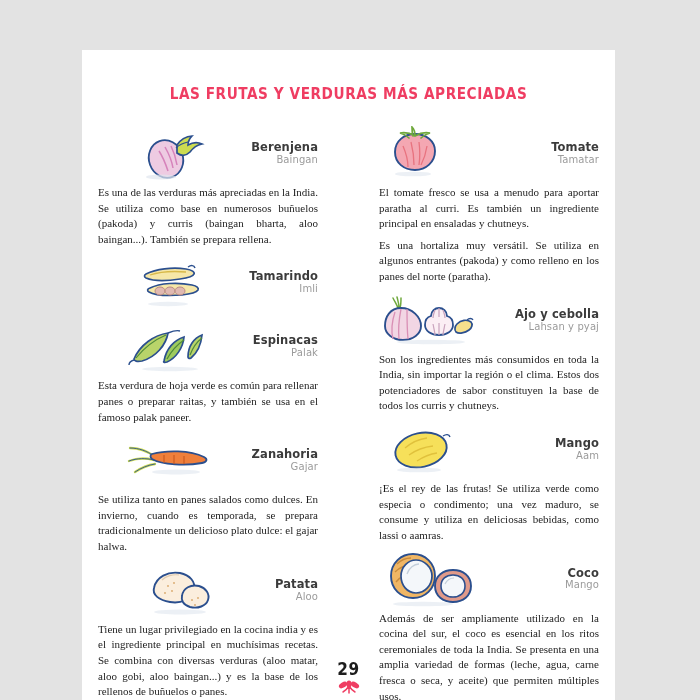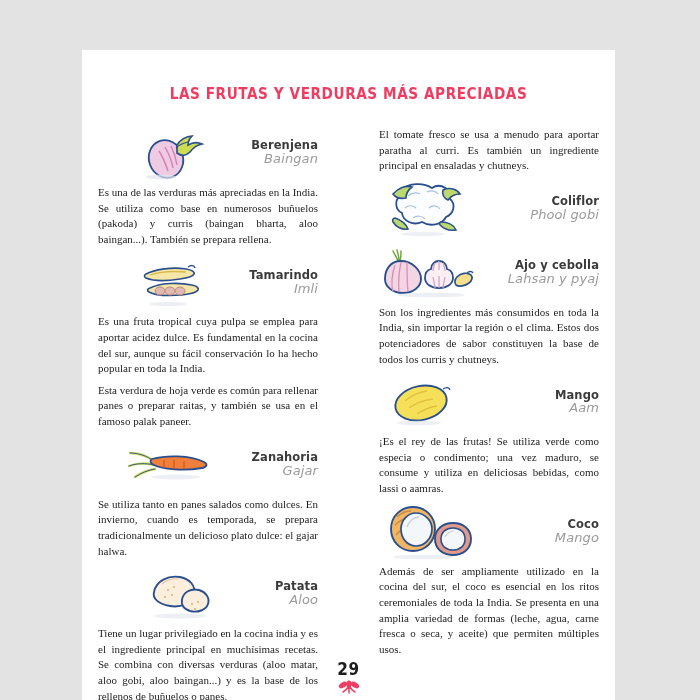--- a/index.html
+++ b/index.html
@@ -65,24 +65,23 @@
   }
   .name-es{
     font-family:"DejaVu Sans","Liberation Sans",sans-serif;
     font-weight:bold;
     font-size:11.5px;
     color:#3b3b3b;
     letter-spacing:0.1px;
   }
   .name-hi{
     font-family:"DejaVu Sans","Liberation Sans",sans-serif;
-    font-size:13px;
+    font-size:10px;
     color:#9b9b9b;
     letter-spacing:0.1px;
-    font-style:italic;
   }
   .body-text{
     font-family:"Liberation Serif",serif;
     font-size:11px;
     line-height:1.42;
     color:#1d1d1d;
     text-align:justify;
     margin-top:3px;
   }
   
@@ -144,24 +143,42 @@
               <ellipse cx="42" cy="37" rx="5" ry="4" fill="#e0b9b1" stroke="#b98b84" stroke-width="1"></ellipse>
               <ellipse cx="52" cy="37" rx="5" ry="4" fill="#e0b9b1" stroke="#b98b84" stroke-width="1"></ellipse>
               <ellipse cx="40" cy="50" rx="20" ry="2.2" fill="#dfe6ee" opacity="0.6"></ellipse>
             </svg>
           </div>
           <div class="names">
             <div class="name-es">Tamarindo</div>
             <div class="name-hi">Imli</div>
           </div>
         </div>
-        <div class="body-text">Es una fruta tropical cuya pulpa se emplea para aportar acidez dulce. Es fundamental en la cocina del sur, aunque su fácil conservación lo ha hecho popular en toda la India.</div>
-      </div>
-
-      <div class="entry">
+      </div>
+
+      <div class="entry">
+        <div class="entry-head">
+          <div class="art">
+            <svg width="92" height="58" viewBox="0 0 92 58">
+              <path d="M8 42c6-14 20-24 34-26-2 12-12 24-26 28-5 1-8 0-8-2z" fill="#b9d46a" stroke="#2b4f8e" stroke-width="1.7"></path>
+              <path d="M10 41c8-10 18-18 30-23" stroke="#4f8a3a" stroke-width="1.2" fill="none"></path>
+              <path d="M42 16c5-2 9-3 12-2" stroke="#2b4f8e" stroke-width="1.4" fill="none"></path>
+              <path d="M38 44c2-12 10-21 20-24-1 11-8 21-17 25-3 1-4 0-3-1z" fill="#9ecb5e" stroke="#2b4f8e" stroke-width="1.7"></path>
+              <path d="M41 42c5-9 11-15 17-19" stroke="#4f8a3a" stroke-width="1.2" fill="none"></path>
+              <path d="M62 40c0-11 6-19 14-22-1 10-5 18-11 23-2 1-3 0-3-1z" fill="#b9d46a" stroke="#2b4f8e" stroke-width="1.7"></path>
+              <path d="M64 38c3-8 8-14 12-17" stroke="#4f8a3a" stroke-width="1.2" fill="none"></path>
+              <path d="M8 43c-3 1-5 3-5 5" stroke="#2b4f8e" stroke-width="1.4" fill="none"></path>
+              <ellipse cx="44" cy="52" rx="28" ry="2.2" fill="#dfe6ee" opacity="0.6"></ellipse>
+            </svg>
+          </div>
+          <div class="names">
+            <div class="name-es">Espinacas</div>
+            <div class="name-hi">Palak</div>
+          </div>
+        </div>
         <div class="body-text">Esta verdura de hoja verde es común para rellenar panes o preparar raitas, y también se usa en el famoso palak paneer.</div>
       </div>
 
       <div class="entry">
         <div class="entry-head">
           <div class="art">
             <svg width="96" height="52" viewBox="0 0 96 52">
               <path d="M30 22c-7-5-15-8-24-8M30 26c-8-2-17-2-25 1M31 30c-7 1-14 4-20 8" stroke="#cddc50" stroke-width="2.4" fill="none" stroke-linecap="round"></path>
               <path d="M30 22c-7-5-15-8-24-8M30 26c-8-2-17-2-25 1M31 30c-7 1-14 4-20 8" stroke="#2b4f8e" stroke-width="0.9" fill="none" stroke-linecap="round"></path>
               <path d="M28 20c14-4 38-4 52 3 4 2 3 5-2 6-16 3-40 2-50-4-2-2-2-4 0-5z" fill="#ef7f3b" stroke="#2b4f8e" stroke-width="1.8"></path>
@@ -200,41 +217,39 @@
           </div>
         </div>
         <div class="body-text">Tiene un lugar privilegiado en la cocina india y es el ingrediente principal en muchísimas recetas. Se combina con diversas verduras (aloo matar, aloo gobi, aloo baingan...) y es la base de los rellenos de buñuelos o panes.</div>
       </div>
 
     </div>
 
     <div class="col col-right">
 
       <div class="entry">
+        <div class="entry-head">
+          <div class="art">
+            <svg width="72" height="54" viewBox="0 0 72 54">
+              <path d="M12 26c0-11 9-18 20-18s20 7 20 17c0 11-9 19-20 19s-20-7-20-18z" fill="#f4a7b2" stroke="#2b4f8e" stroke-width="1.9"></path>
+              <path d="M20 20c3 7 5 14 5 21M28 16c2 8 3 16 3 23M36 16c1 8 1 16 0 23M44 20c-1 7-3 13-6 19" stroke="#e8737f" stroke-width="1.3" fill="none"></path>
+              <path d="M32 10c-5-3-10-4-15-3 4 1 7 3 9 5M32 10c5-3 10-4 15-3-4 1-7 3-9 5M32 10c0-4-1-7-3-9 0 3 0 6 1 9" stroke="#6fa83c" stroke-width="1.7" fill="none" stroke-linecap="round"></path>
+              <ellipse cx="30" cy="48" rx="18" ry="2.3" fill="#dfe6ee" opacity="0.6"></ellipse>
+            </svg>
+          </div>
+          <div class="names">
+            <div class="name-es">Tomate</div>
+            <div class="name-hi">Tamatar</div>
+          </div>
+        </div>
         <div class="body-text">El tomate fresco se usa a menudo para aportar paratha al curri. Es también un ingrediente principal en ensaladas y chutneys.</div>
       </div>
 
       <div class="entry">
-        <div class="entry-head">
-          <div class="art">
-            <svg width="84" height="58" viewBox="0 0 84 58">
-              <path d="M18 10c8-7 22-8 31-2 9-6 20 2 18 11 6 5 4 15-4 18-4 8-16 10-24 5-9 4-19-1-20-9-7-3-8-14-1-17 0-3 0-5 0-6z" fill="#fbfdff" stroke="#2b4f8e" stroke-width="1.8"></path>
-              <path d="M25 16c3-3 8-4 12-2M44 12c4-2 9-1 11 2M22 28c3-3 8-3 11 0M46 28c3-3 8-3 11 1M30 38c4-3 9-2 12 1" stroke="#a9c3dd" stroke-width="1.2" fill="none"></path>
-              <path d="M10 14c5-6 13-9 19-7-4 3-6 7-6 11-5 1-10 0-13-4z" fill="#bcd96e" stroke="#2b4f8e" stroke-width="1.6"></path>
-              <path d="M60 10c7-3 14-1 17 4-5 0-9 2-12 6-4-2-6-6-5-10z" fill="#bcd96e" stroke="#2b4f8e" stroke-width="1.6"></path>
-              <path d="M12 38c6 2 11 6 13 11-6 1-12-2-15-7-1-2 0-4 2-4z" fill="#bcd96e" stroke="#2b4f8e" stroke-width="1.6"></path>
-              <path d="M58 42c7 0 13 3 15 8-6 1-12-1-16-5-1-2 0-3 1-3z" fill="#bcd96e" stroke="#2b4f8e" stroke-width="1.6"></path>
-              <ellipse cx="40" cy="54" rx="22" ry="2.2" fill="#dfe6ee" opacity="0.6"></ellipse>
-            </svg>
-          </div>
-          <div class="names">
-            <div class="name-es">Coliflor</div>
-            <div class="name-hi">Phool gobi</div>
-          </div>
-        </div>
+        <div class="body-text">Es una hortaliza muy versátil. Se utiliza en algunos entrantes (pakoda) y como relleno en los panes del norte (paratha).</div>
       </div>
 
       <div class="entry">
         <div class="entry-head">
           <div class="art">
             <svg width="100" height="56" viewBox="0 0 100 56">
               <path d="M10 6c2 4 4 7 5 10M14 5c1 4 2 7 2 10M18 6c0 4 0 7-1 10" stroke="#6fa83c" stroke-width="1.5" fill="none" stroke-linecap="round"></path>
               <path d="M14 16c11 0 20 9 20 18 0 8-8 14-18 14S-2 42-2 34c0-9 5-18 16-18z" transform="translate(4,0)" fill="#f2d6e4" stroke="#2b4f8e" stroke-width="1.9"></path>
               <path d="M18 17c-2 10-3 20-2 30M24 17c0 10 0 20 1 30M12 20c-3 9-4 19-2 27" stroke="#d98fb5" stroke-width="1.3" fill="none"></path>
               <path d="M48 24c0-5 4-8 8-8s8 3 8 8c4 1 6 5 6 9 0 6-6 10-14 10s-14-4-14-10c0-4 2-8 6-9z" fill="#fbeef4" stroke="#2b4f8e" stroke-width="1.8"></path>

